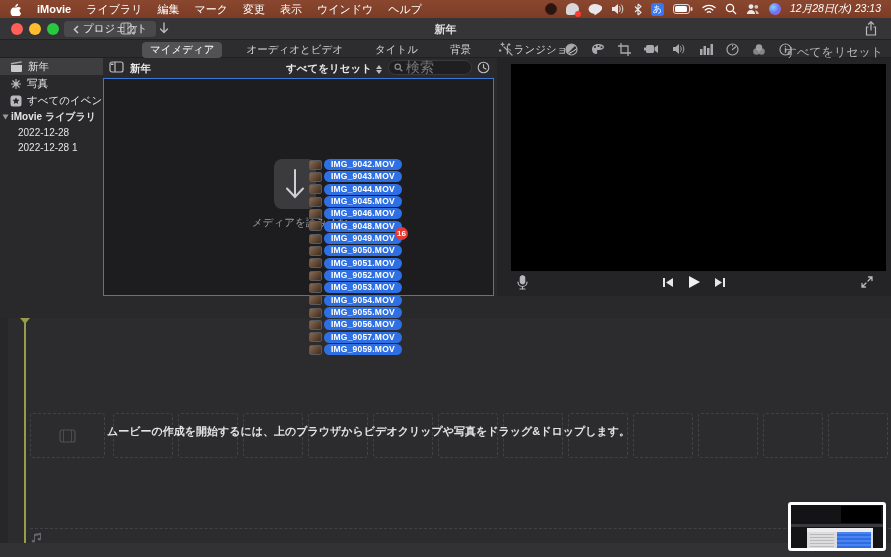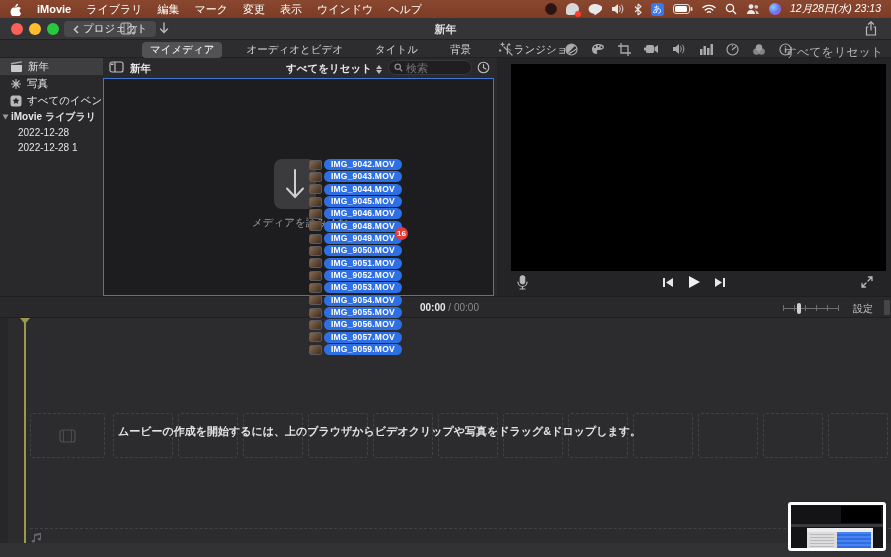--- a/index.html
+++ b/index.html
@@ -48,21 +48,21 @@
   
   .browser-header { position:absolute; top:40px; left:103px; width:391px; height:20px; background:#2a2a2c; }
   .sb-toggle { position:absolute; left:6px; top:3px; color:#bdbdc0; }
   .bh-title { position:absolute; left:27px; top:4px; font-size:10.5px; font-weight:bold; color:#e9e9ea; }
   .clip-filter { position:absolute; right:112px; top:4px; font-size:10.5px; font-weight:bold; color:#e9e9ea; display:flex; align-items:center; gap:4px; }
   .updown { display:flex; flex-direction:column; gap:1px; }
   .updown i { width:0; height:0; border-left:3px solid transparent; border-right:3px solid transparent; }
   .updown .u { border-bottom:4px solid #bdbdc0; } .updown .d { border-top:4px solid #bdbdc0; }
   .search-box { position:absolute; right:22px; top:2px; width:84px; height:15px; background:#1f1f21;
     border:1px solid #3a3a3d; border-radius:8px; display:flex; align-items:center; padding:0 5px; gap:3px; }
-  .search-box input { background:transparent; border:none; outline:none; width:58px; color:#ddd; font-size:11px; font-family:Liberation Sans, sans-serif; }
+  .search-box input { background:transparent; border:none; outline:none; width:58px; color:#ddd; font-size:14px; font-family:Liberation Serif, serif; }
   .search-box input::placeholder { color:#77777c; }
   .dur-filter { position:absolute; right:4px; top:3px; color:#bdbdc0; }
 
   
   .sidebar { position:absolute; top:40px; left:0; width:103px; height:272px; background:#29292b; font-size:10.5px; color:#e4e4e6; }
   .sb-header { color:#96969b; font-size:9.5px; padding:7px 0 3px 5px; }
   .sb-row { height:17px; display:flex; align-items:center; gap:5px; padding-left:10px; white-space:nowrap; }
   .sb-row.sel { background:#3e3e41; }
   .sb-row .ic { color:#b9b9bd; display:inline-flex; }
   .sb-event { padding-left:18px; height:15px; display:flex; align-items:center; font-size:10px; }
@@ -106,21 +106,21 @@
   .tb-corner { position:absolute; right:1px; top:3px; width:6px; height:15px; background:#45454a; border-radius:1px; }
 
   
   .timeline { position:absolute; top:300px; left:0; width:100%; height:239px; background:#2c2c2e; }
   .tl-rail { position:absolute; left:0; top:0; width:8px; height:100%; background:#272729; }
   .playhead-line { position:absolute; left:24px; top:1px; width:1.5px; height:224px; background:#9a9a4a; }
   .playhead-head { position:absolute; left:20px; top:0; width:0; height:0;
     border-left:5px solid transparent; border-right:5px solid transparent; border-top:6px solid #9a9a4a; }
   .clip-slot { position:absolute; top:95px; height:45px; border:1px dashed #424244; border-radius:3px; }
   .clip-slot.first { left:30px; width:75px; display:flex; align-items:center; justify-content:center; color:#505053; }
-  .tl-message { position:absolute; left:118px; top:106px; font-size:11px; font-weight:600; color:#e3e3e5; white-space:nowrap; }
+  .tl-message { position:absolute; left:107px; top:106px; font-size:11px; font-weight:600; color:#e3e3e5; white-space:nowrap; }
   .audio-divider { position:absolute; left:30px; right:0; top:210px; border-top:1px dashed #424244; }
   .music-note { position:absolute; left:30px; top:214px; color:#65656a; }
   .tl-bottom { position:absolute; left:0; bottom:0; width:100%; height:14px; background:#323234; }
 
   
   .mini-window { position:absolute; left:788px; top:502px; width:98px; height:49px; border:3px solid #fff; border-radius:3px;
     background:#141416; z-index:70; overflow:hidden; }
   .mw-viewer { position:absolute; right:2px; top:1px; width:40px; height:17px; background:#000; }
   .mw-strip { position:absolute; left:0; top:19px; width:100%; height:3px; background:#3a3a3e; }
   .mw-finder { position:absolute; left:16px; top:23px; width:66px; height:22px; background:#dcdcde; border-radius:1px; }
@@ -436,39 +436,20 @@
             </span>
         </div>
         <span class="fullscreen-btn">
           <svg class="i" width="12" height="12" viewBox="0 0 12 12" fill="none" stroke="#b9b9bd" stroke-width="1.3" stroke-linecap="round">
               <path d="M7.5 1H11v3.5M11 1L7 5M4.5 11H1V7.5M1 11l4-4"></path>
             </svg>
         </span>
       </div>
     </div>
 
-    <div class="timebar">
-      <span class="tc">
-        <span>00:00</span>
-        <span class="sep"> <span>/</span> </span>
-        <span class="tot">00:00</span>
-      </span>
-      <span class="zoom-slider">
-        <span class="zs-tick" style="left:0;"></span>
-          <span class="zs-tick" style="left:11px;"></span>
-        <span class="zs-tick" style="left:22px;"></span>
-          <span class="zs-tick" style="left:33px;"></span>
-        <span class="zs-tick" style="left:44px;"></span>
-          <span class="zs-tick" style="left:55px;"></span>
-        <span class="zs-track"></span>
-        <span class="zs-thumb"></span>
-      </span>
-      <span class="tb-settings">設定</span>
-      <span class="tb-corner"></span>
-    </div>
 
     <div class="timeline">
       <div class="tl-rail"></div>
       <div class="playhead-head"></div>
       <div class="playhead-line"></div>
 
       <div class="clip-slot first">
         <svg class="i" width="17" height="14" viewBox="0 0 17 14" fill="none" stroke="#505053" stroke-width="1.2">
             <rect x="1" y="1" width="15" height="12" rx="2"></rect>
             <path d="M4.5 1v12M12.5 1v12" stroke-width="0.9"></path>

